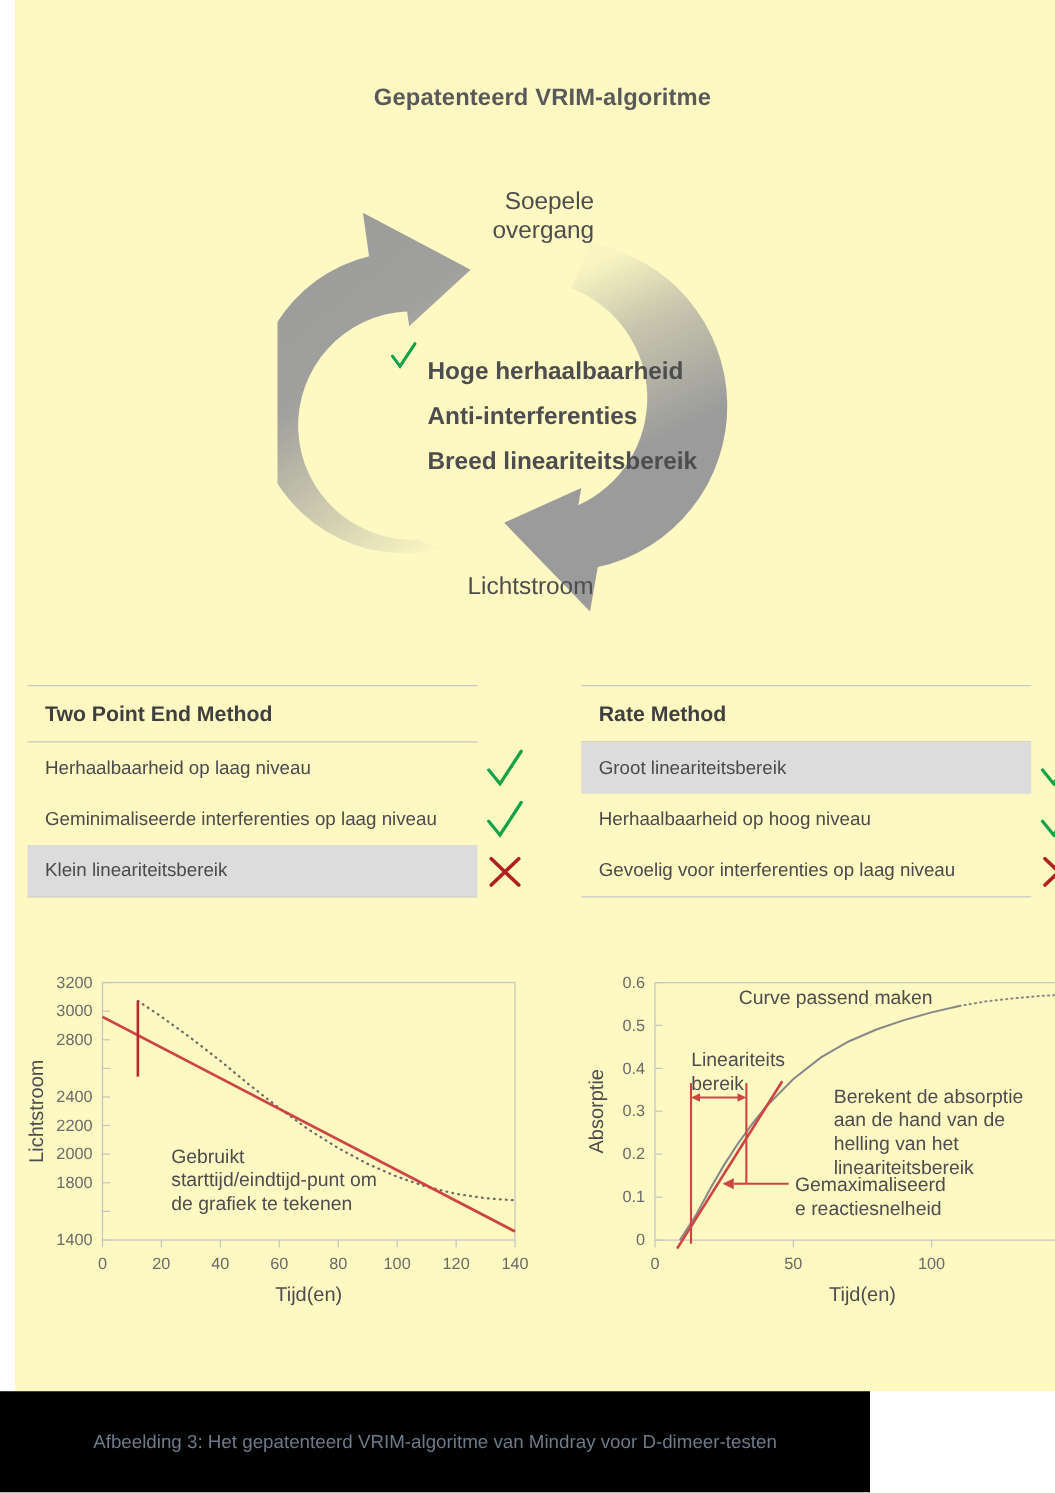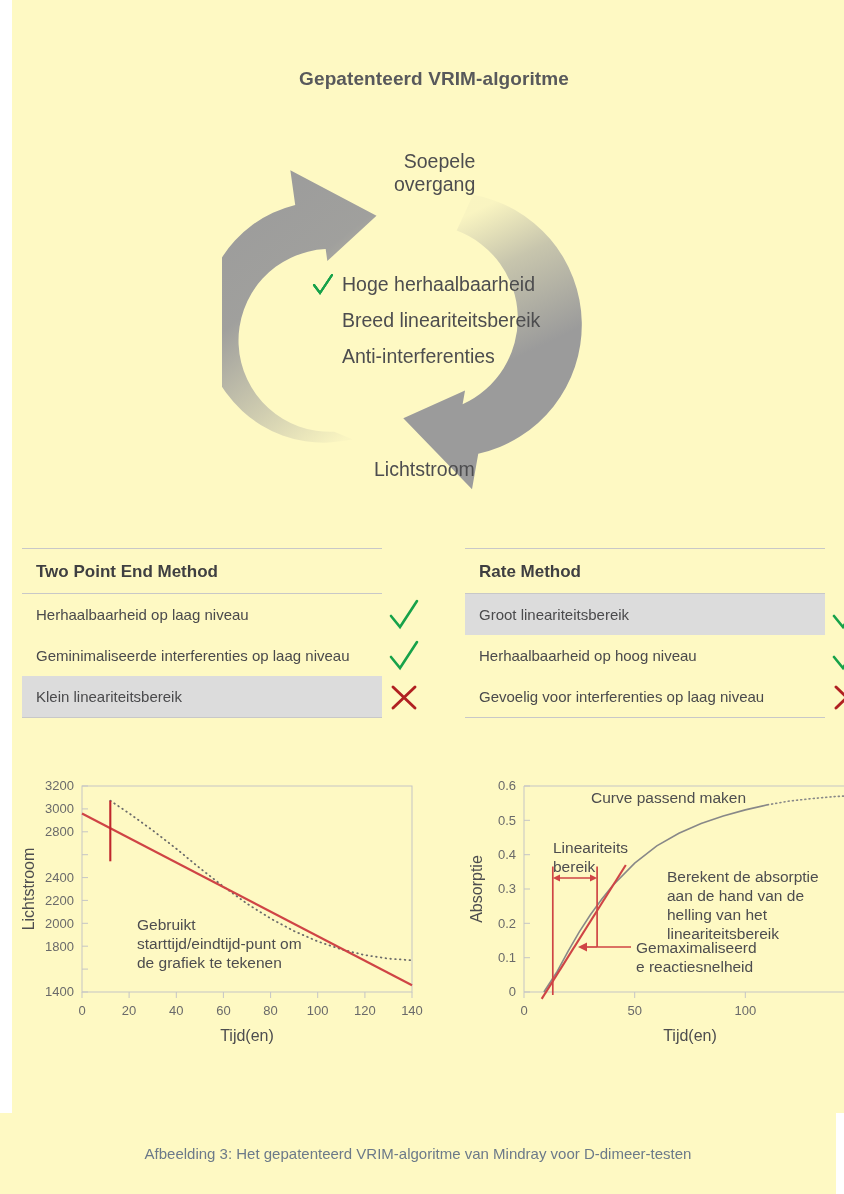--- a/index.html
+++ b/index.html
@@ -51,22 +51,23 @@
   #label-top { left: 172px; top: 22px; text-align: right; }
   #label-bottom { left: 152px; top: 330px; }
 
   #bullets {
     position: absolute;
     left: 90px; top: 145px;
     width: 300px;
   }
   .bullet-row {
     display: flex;
-    align-items: flex-start;
+    align-items: flex-end;
     height: 36px;
+    font-weight: bold;
   }
   .bullet-check {
     width: 30px;
     flex: 0 0 30px;
     display: block;
   }
   .bullet-text {
     font-size: 19.5px;
     color: #4d4d4f;
     white-space: nowrap;
@@ -124,22 +125,22 @@
   
   .chart-box { position: absolute; }
   #chart-left  { left: 0px;   top: 770px; width: 430px; height: 300px; }
   #chart-right { left: 452px; top: 770px; width: 392px; height: 300px; }
   .chart-box svg { display: block; }
 
   
   #caption {
     position: absolute;
     left: 0; top: 1113px;
-    width: 836px; height: 81px;
-    background: #fef9c3;
+    width: 696px; height: 81px;
+    background: #000000;
     display: flex;
     align-items: center;
     justify-content: center;
   }
   #caption-text {
     font-size: 15px;
     color: #6c7a89;
   }
 </style>
 </head>
@@ -201,29 +202,29 @@
             </svg>
         </span>
         <span class="bullet-text">Hoge herhaalbaarheid</span>
       </div>
       <div class="bullet-row">
         <span class="bullet-check">
           <svg width="22" height="24" viewBox="0 0 22 24">
               <path d="M2 12 L8 20 L20 2" fill="none" stroke="#17a24a" stroke-width="2.1" stroke-linecap="round"></path>
             </svg>
         </span>
-        <span class="bullet-text">Breed lineariteitsbereik</span>
+        <span class="bullet-text">Anti-interferenties</span>
       </div>
       <div class="bullet-row">
         <span class="bullet-check">
           <svg width="22" height="24" viewBox="0 0 22 24">
               <path d="M2 12 L8 20 L20 2" fill="none" stroke="#17a24a" stroke-width="2.1" stroke-linecap="round"></path>
             </svg>
         </span>
-        <span class="bullet-text">Anti-interferenties</span>
+        <span class="bullet-text">Breed lineariteitsbereik</span>
       </div>
     </div>
   </div>
 
   <div id="table-left" class="method-table">
     <div class="mt-toprule"></div>
     <div class="mt-title">Two Point End Method</div>
     <div class="mt-headrule"></div>
 
     <div class="mt-row">

